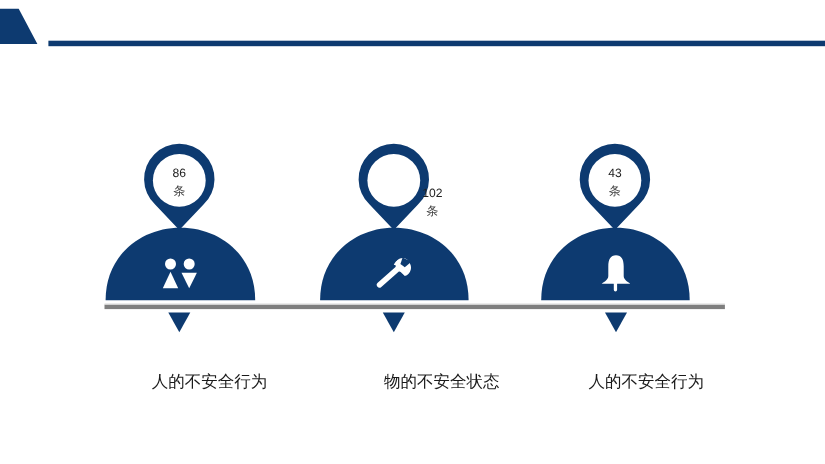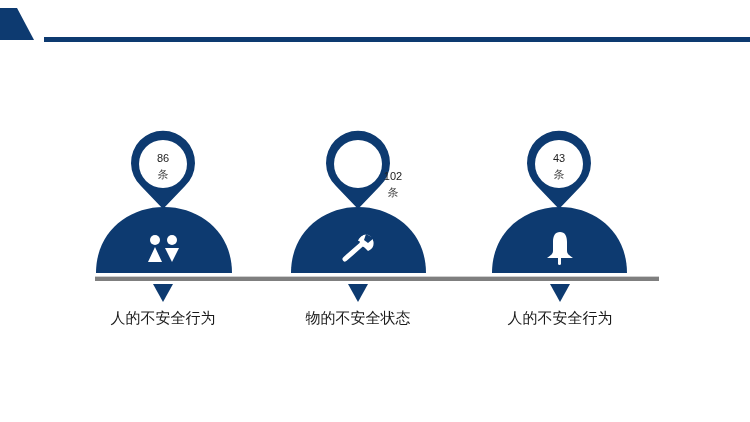--- a/index.html
+++ b/index.html
@@ -2,22 +2,22 @@
 <html><head>
   <meta charset="utf-8">
   <style>
     html, body { margin: 0; padding: 0; background: #ffffff; }
     body { width: 750px; height: 422px; position: relative; overflow: hidden;
            font-family: "DejaVu Sans", "Liberation Sans", sans-serif; }
     .stage { position: absolute; left: 0; top: 0; width: 750px; height: 422px; }
     .count { position: absolute; width: 48px; text-align: center; color: #222222;
              font-size: 11px; line-height: 16px; font-family: "Liberation Sans", "DejaVu Sans", sans-serif; }
     .count .unit { color: #444444; font-size: 11px; }
-    .label { position: absolute; width: 160px; text-align: center; color: #1a1a1a;
-             font-size: 15px; line-height: 18px; white-space: nowrap; }
+    .label { position: absolute; width: 160px; text-align: right; color: #1a1a1a;
+             font-size: 15px; line-height: 18px; white-space: nowrap; margin-top: 29px; }
   </style>
 </head>
 <body>
 
 <svg class="stage" width="750" height="422" viewBox="0 0 750 422" xmlns="http://www.w3.org/2000/svg">
 
   <polygon points="0,8 17,8 34,40 0,40" fill="#0d3a70"></polygon>
   <rect x="44" y="37" width="706" height="5" fill="#0d3a70"></rect>
 
   <rect x="95" y="277" width="564" height="4" fill="#7f7f7f"></rect>
@@ -68,14 +68,14 @@
 <div class="count" style="left:334px; top:168px;margin-left:35px;">
   <div>102</div>
   <div class="unit">条</div>
 </div>
 <div class="count" style="left:535px; top:150px;">
   <div>43</div>
   <div class="unit">条</div>
 </div>
 
 <div class="label" style="left:83px; top:309px;">人的不安全行为</div>
-<div class="label" style="left:278px; top:309px;">物的不安全状态</div>
+<div class="label" style="left:294px; top:309px;">物的不安全状态</div>
 <div class="label" style="left:480px; top:309px;">人的不安全行为</div>
 
 </body></html>

